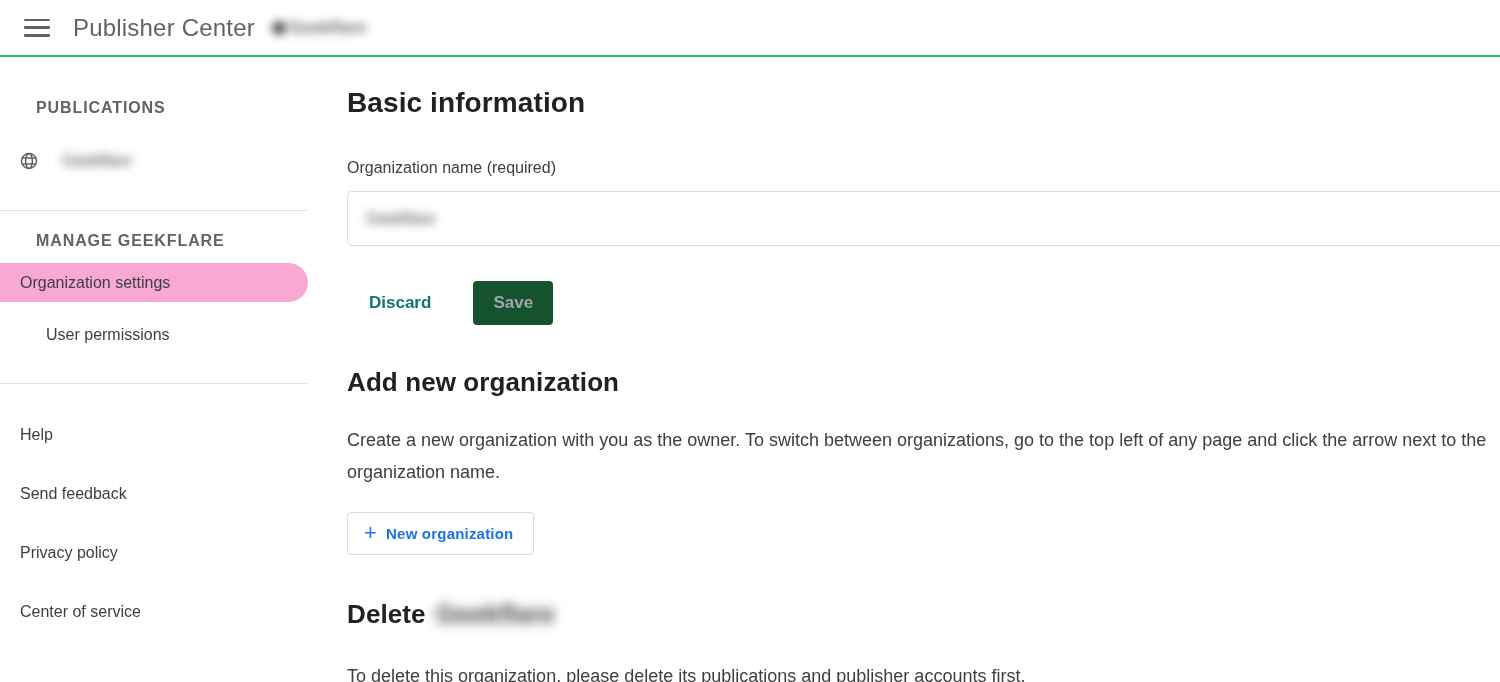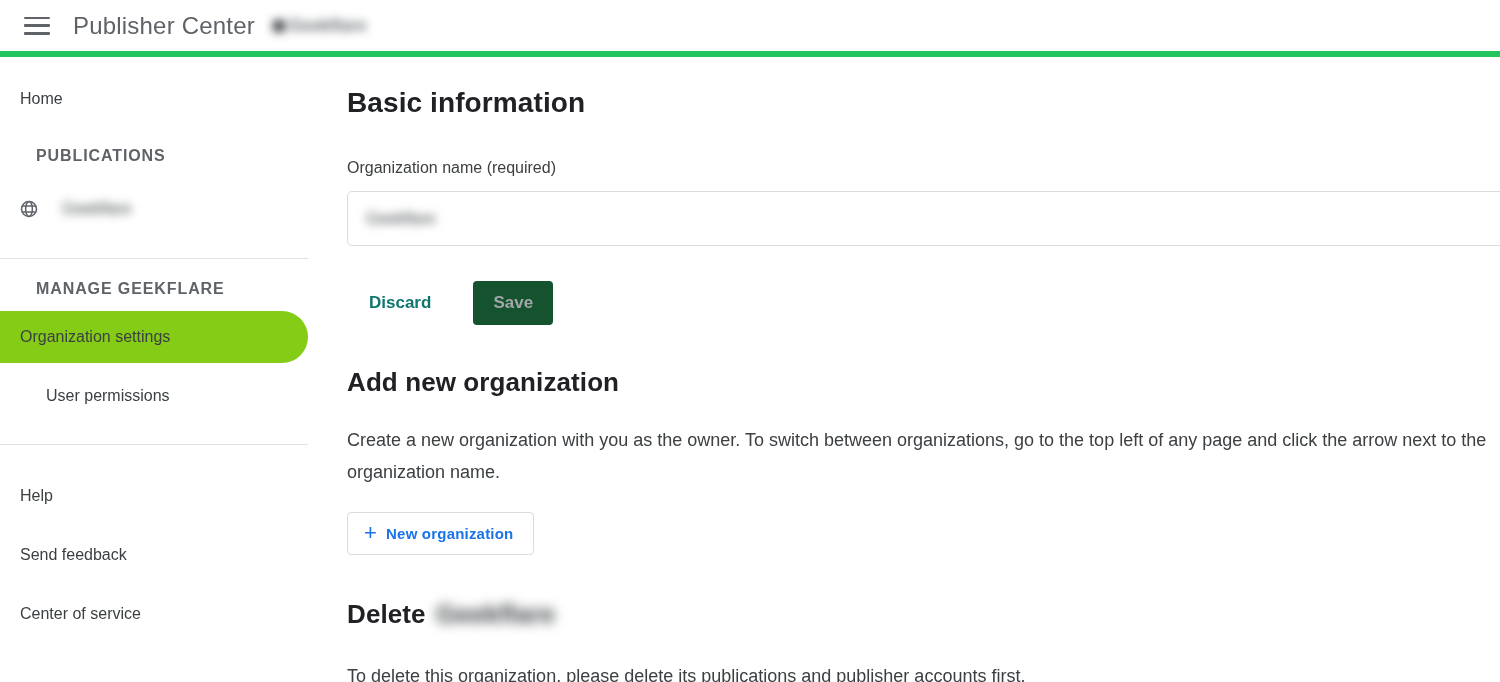--- a/index.html
+++ b/index.html
@@ -10,21 +10,21 @@
     font-family: "Liberation Sans", sans-serif;
     color: #3c4043;
   }
 
   
   .header {
     height: 57px;
     display: flex;
     align-items: center;
     padding-left: 24px;
-    border-bottom: 6px solid #22c55e;
+    border-bottom: 2px solid #22c55e;
     background: #fff;
   }
   .hamburger {
     width: 26px; height: 18px;
     display: flex; flex-direction: column; justify-content: space-between;
     cursor: pointer;
   }
   .hamburger span { display: block; height: 2.5px; background: #5f6368; border-radius: 1px; }
   .app-title {
     margin-left: 23px;
@@ -70,22 +70,22 @@
     display: flex; align-items: center;
   }
   .section-label.publications { margin-top: 26px; }
   .publication-item { margin-top: 22px; }
   .globe-icon { width: 18px; height: 18px; flex: 0 0 18px; margin-right: 24px; }
   .blurred-name { filter: blur(5px); }
   .divider { height: 1px; background: #dfe1e5; margin-top: 25px; }
   .section-label.manage { margin-top: 23px; }
   .nav-item.active {
     margin-top: 15px;
-    height: 52px;
-    background: #84cc16;
+    height: 39px;
+    background: #f9a8d4;
     border-radius: 0 26px 26px 0;
   }
   .nav-item.user-perms { margin-top: 9px; padding-left: 46px; }
   .divider.second { margin-top: 24px; }
   .nav-item.help { margin-top: 27px; }
   .nav-item.footer-gap { margin-top: 11px; }
 
   
   .main { flex: 1 1 auto; padding: 28px 0 0 39px; }
   .h1 {
@@ -171,23 +171,20 @@
   <div class="app-title">Publisher Center</div>
   <div class="org-badge">
     <span class="org-favicon"></span>
     <span class="org-badge-name">Geekflare</span>
   </div>
 </div>
 
 <div class="body-row">
 
   <div class="sidebar">
-    <div class="nav-item">
-      <span>Home</span>
-    </div>
 
     <div class="section-label publications">PUBLICATIONS</div>
 
     <div class="nav-item publication-item">
       <svg class="globe-icon" viewBox="0 0 24 24" fill="none" stroke="#5f6368" stroke-width="2">
         <circle cx="12" cy="12" r="10"></circle>
         <ellipse cx="12" cy="12" rx="4.5" ry="10"></ellipse>
         <line x1="2.5" y1="8" x2="21.5" y2="8"></line>
         <line x1="2.5" y1="16" x2="21.5" y2="16"></line>
       </svg>
@@ -208,20 +205,23 @@
 
     <div class="divider second"></div>
 
     <div class="nav-item help">
       <span>Help</span>
     </div>
     <div class="nav-item footer-gap">
       <span>Send feedback</span>
     </div>
     <div class="nav-item footer-gap">
+      <span>Privacy policy</span>
+    </div>
+    <div class="nav-item footer-gap">
       <span>Center of service</span>
     </div>
   </div>
 
   <div class="main">
 
     <div class="h1">Basic information</div>
 
     <div class="field-label">Organization name (required)</div>
 

